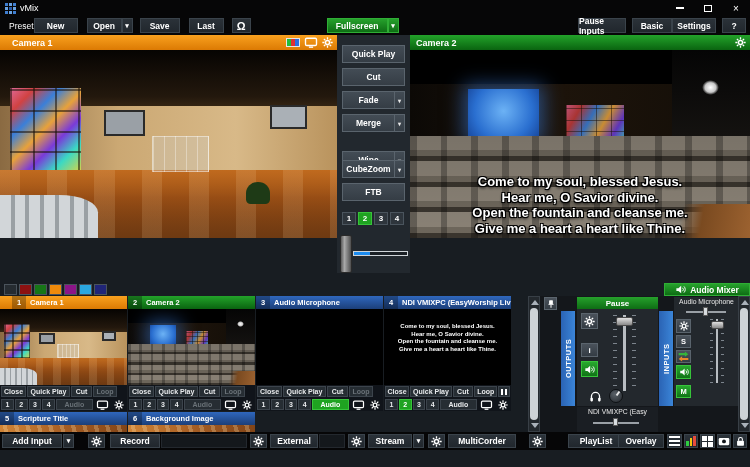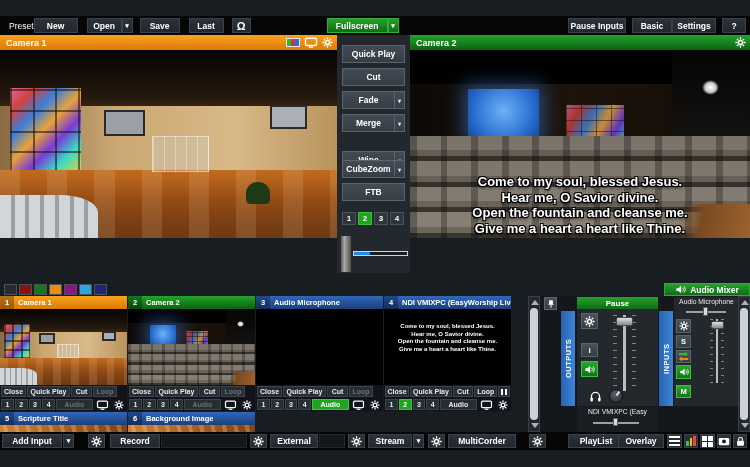--- a/index.html
+++ b/index.html
@@ -23,21 +23,21 @@
   .t-label { color:#fff; font-weight:normal; font-size:8.5px; margin-left:9px; }
   .btn { background:linear-gradient(#2b3239,#21272d); border:1px solid #3a434b; color:#fff; font-weight:bold; font-size:8.5px; height:15px; display:flex; align-items:center; justify-content:center; cursor:default; }
   .arrow-seg { width:11px; }
   .green-btn { background:linear-gradient(#26a12c,#0e6d14); border:1px solid #2fae35; }
   .caret { font-size:7px; color:#fff; }
 
   
   .main { position:absolute; left:0; top:35px; width:750px; height:203px; }
   .pane { position:absolute; top:0; height:203px; }
   .pane-head { position:absolute; left:0; top:0; right:0; height:15px; display:flex; align-items:center; padding:0 4px 0 6px; }
-  .head-orange { background:linear-gradient(#f9a11f,#dc7a03); }
+  .head-orange { background:linear-gradient(#f9a11f,#dc7a03);padding-left:12px; }
   .head-green { background:linear-gradient(#23a32a,#0a6410); }
   .pane-title { color:#fff; font-weight:bold; font-size:9px; flex:1; }
   .pane-body { position:absolute; left:0; top:15px; right:0; bottom:0; background:#000; overflow:hidden; }
   .hicon { margin-left:4px; color:#fff; }
   .colorbars { width:14px; height:9px; border:1px solid #e8e8e8; background:linear-gradient(90deg,#1fbf3a 0 34%,#e03030 34% 67%,#2a6fe0 67% 100%); }
   .ic { display:block; color:#fff; }
 
   
   .scene { position:absolute; inset:0; overflow:hidden; background:#000; }
   .sc { position:absolute; }
@@ -186,36 +186,59 @@
     </symbol>
     <symbol id="i-snap" viewBox="0 0 16 13">
       <rect x="1" y="2.5" width="14" height="9.5" rx="1.5" fill="currentColor"></rect>
       <circle cx="8" cy="7" r="2.6" fill="#15191d"></circle>
     </symbol>
   </defs>
 </svg>
 
 <div class="app">
 
+  <div class="titlebar">
+    <div class="tb-logo">
+        <i></i>
+        <i></i>
+        <i></i>
+        <i></i>
+        <i></i>
+        <i></i>
+        <i></i>
+        <i></i>
+        <i></i>
+      </div>
+    <span class="tb-title">vMix</span>
+    <div class="win-btns">
+      <div class="win-btn">
+          <span class="glyph-min"></span>
+        </div>
+      <div class="win-btn">
+          <span class="glyph-max"></span>
+        </div>
+      <div class="win-btn">×</div>
+    </div>
+  </div>
 
   <div class="toolbar">
     <span class="t-label">Preset</span>
     <div class="btn" style="width:44px">New</div>
     <div class="btn" style="margin-left:9px;width:35px">Open</div>
     <div class="btn arrow-seg">
         <span class="caret">▾</span>
       </div>
     <div class="btn" style="margin-left:7px;width:40px">Save</div>
     <div class="btn" style="margin-left:9px;width:35px">Last</div>
     <div class="btn" style="margin-left:8px;width:19px;font-size:11px">Ω</div>
     <div class="btn green-btn" style="margin-left:76px;width:61px">Fullscreen</div>
     <div class="btn green-btn arrow-seg">
         <span class="caret">▾</span>
       </div>
-    <div class="btn" style="margin-left:auto;width:58px">Pause Inputs</div>
+    <div class="btn" style="margin-left:auto;width:48px">Pause Inputs</div>
     <div class="btn" style="margin-left:6px;width:40px">Basic</div>
     <div class="btn" style="margin-left:0;width:44px">Settings</div>
     <div class="btn" style="margin-left:6px;width:24px;margin-right:4px">?</div>
   </div>
 
   <div class="main">
     <div class="pane" style="left:0;width:337px">
       <div class="pane-head head-orange">
         <span class="pane-title">Camera 1</span>
         <span class="hicon colorbars"></span>

